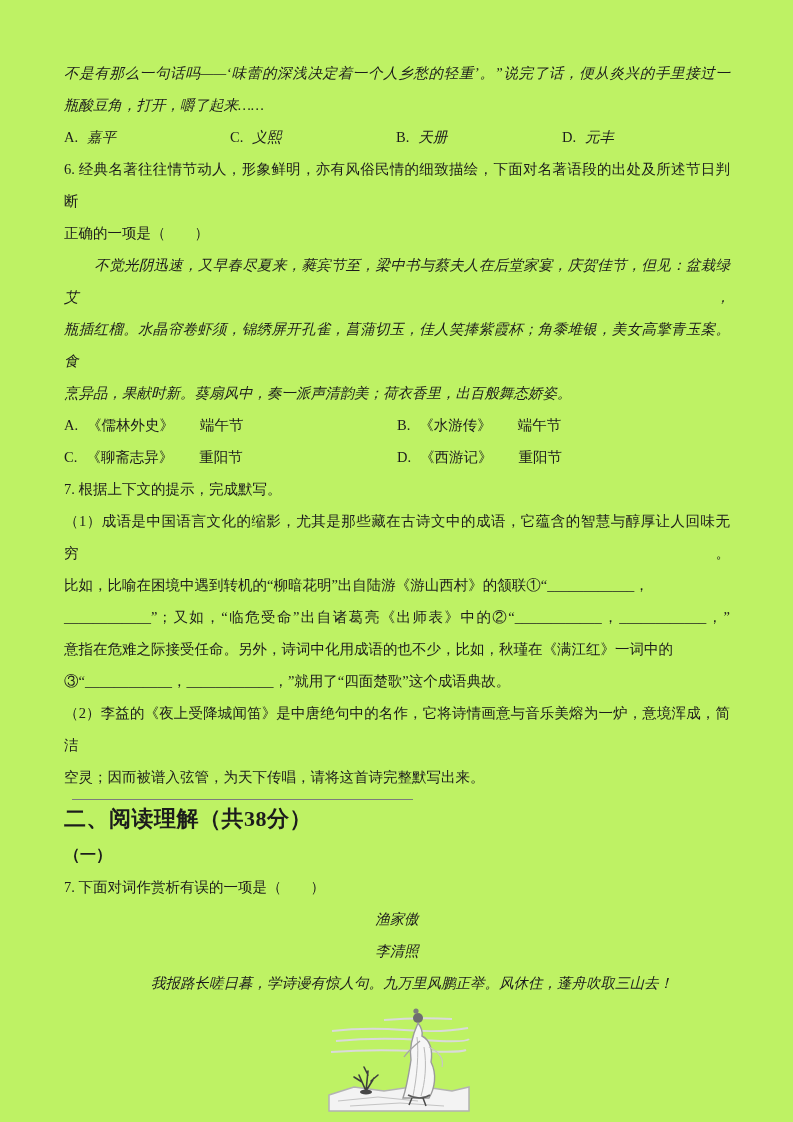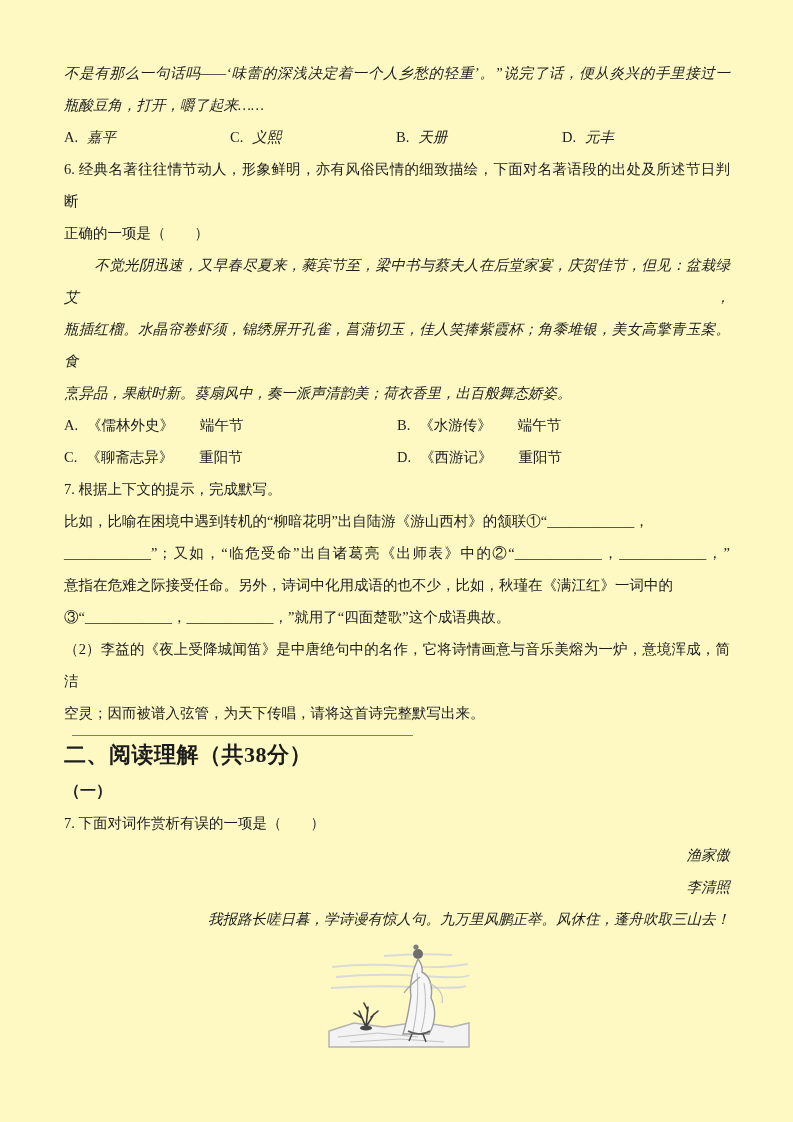--- a/index.html
+++ b/index.html
@@ -1,35 +1,35 @@
 <!DOCTYPE html>
 <html><head>
 <meta charset="utf-8">
 <style>
   html,body{margin:0;padding:0;background:#e9e9e9}
   .page{
-    position:relative;width:793px;height:1122px;background:#fef9c3;
+    position:relative;width:793px;height:1122px;background:#bef264;
     box-sizing:border-box;padding:57px 63px 0 64px;margin:0 auto;
     font-family:"Liberation Serif", serif;font-size:14.5px;color:#1c1c1c;
     overflow:hidden;
   }
   .ln{line-height:32px;min-height:32px}
   .fill{text-align:justify;text-align-last:justify}
   .kai{font-style:italic}
   .indent{text-indent:2.1em}
   .opts4{display:flex;line-height:32px;min-height:32px}
   .opts4 .opt{width:166px}
   .opts2{display:flex;line-height:32px;min-height:32px}
   .opts2 .opt{width:333px}
   .lab{display:inline-block;margin-right:9px;font-style:normal}
   .book{margin-right:26px}
   .answer-line{height:6px;border-bottom:1px solid #7d7d7d;width:341px;margin-left:8px}
   .h2{font-size:22px;font-weight:700;line-height:38px;min-height:38px;letter-spacing:.5px}
   .h3{font-size:16px;font-weight:700;line-height:33px;min-height:33px}
-  .center{text-align:right}
+  .center{text-align:center}
   .poem{padding-left:30px}
   .figure{margin:6px 0 0 262px;line-height:0}
 </style>
 </head>
 <body>
 
 <div class="page">
 
   <div class="ln kai fill">不是有那么一句话吗——‘味蕾的深浅决定着一个人乡愁的轻重’。”说完了话，便从炎兴的手里接过一</div>
   <div class="ln kai">瓶酸豆角，打开，嚼了起来……</div>
@@ -50,20 +50,21 @@
   <div class="opts2">
     <div class="opt"><span class="lab">A.</span><span class="book">《儒林外史》</span><span>端午节</span></div>
     <div class="opt"><span class="lab">B.</span><span class="book">《水游传》</span><span>端午节</span></div>
   </div>
   <div class="opts2">
     <div class="opt"><span class="lab">C.</span><span class="book">《聊斋志异》</span><span>重阳节</span></div>
     <div class="opt"><span class="lab">D.</span><span class="book">《西游记》</span><span>重阳节</span></div>
   </div>
 
   <div class="ln">7. 根据上下文的提示，完成默写。</div>
+  <div class="ln fill">（1）成语是中国语言文化的缩影，尤其是那些藏在古诗文中的成语，它蕴含的智慧与醇厚让人回味无穷。</div>
   <div class="ln">比如，比喻在困境中遇到转机的“柳暗花明”出自陆游《游山西村》的颔联①“____________，</div>
   <div class="ln fill">____________”；又如，“临危受命”出自诸葛亮《出师表》中的②“____________，____________，”</div>
   <div class="ln">意指在危难之际接受任命。另外，诗词中化用成语的也不少，比如，秋瑾在《满江红》一词中的</div>
   <div class="ln">③“____________，____________，”就用了“四面楚歌”这个成语典故。</div>
   <div class="ln fill">（2）李益的《夜上受降城闻笛》是中唐绝句中的名作，它将诗情画意与音乐美熔为一炉，意境浑成，简洁</div>
   <div class="ln">空灵；因而被谱入弦管，为天下传唱，请将这首诗完整默写出来。</div>
 
   <div class="answer-line"></div>
 
   <div class="h2">二、阅读理解（共38分）</div>

